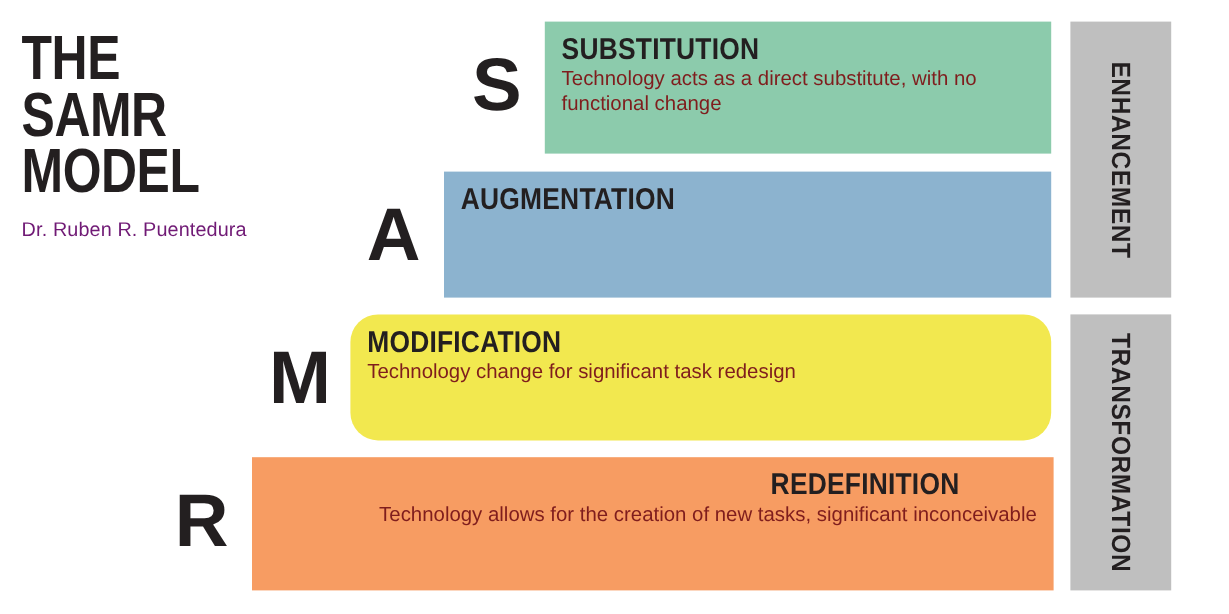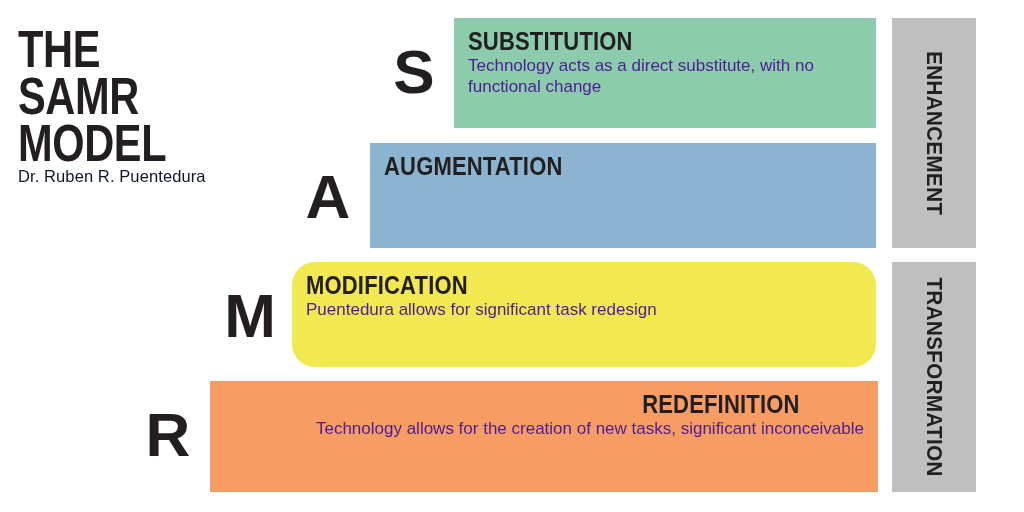--- a/index.html
+++ b/index.html
@@ -28,23 +28,23 @@
     font-weight: 700;
     font-size: 52px;
     line-height: 47px;
     letter-spacing: -0.5px;
     color: #231f20;
     transform: scaleX(0.80);
     transform-origin: left center;
     white-space: nowrap;
   }
   #author {
-    margin-top: 0;
+    margin-top: 16px;
     font-size: 16.5px;
-    color: #0f172a;
+    color: #701a75;
     letter-spacing: 0.1px;
     white-space: nowrap;
   }
 
   
   .level-letter {
     position: absolute;
     font-family: "Liberation Sans", sans-serif;
     font-weight: 700;
     font-size: 62px;
@@ -65,21 +65,21 @@
     line-height: 27px;
     color: #231f20;
     letter-spacing: 0.2px;
     transform: scaleX(0.88);
     transform-origin: left center;
     white-space: nowrap;
   }
   .level-desc {
     font-size: 17px;
     line-height: 21px;
-    color: #4c1d95;
+    color: #7f1d1d;
     max-width: 400px;
   }
 
   
   #bar-substitution { left: 454px; top: 18px;  width: 422px; height: 110px; background: #8CCBAC; }
   #bar-augmentation { left: 370px; top: 143px; width: 506px; height: 105px; background: #8CB3CF; }
   #bar-modification { left: 292px; top: 262px; width: 584px; height: 105px; background: #F2E84F; border-radius: 23px; }
   #bar-redefinition { left: 210px; top: 381px; width: 668px; height: 111px; background: #F79C62; }
 
   #letter-s { left: 382px; top: 41px;  }
@@ -131,21 +131,21 @@
 </div>
 
 <div class="level-letter" id="letter-a">A</div>
 <div class="level-bar" id="bar-augmentation" style="background: rgb(140, 179, 207);">
   <div class="level-heading">AUGMENTATION</div>
 </div>
 
 <div class="level-letter" id="letter-m">M</div>
 <div class="level-bar" id="bar-modification" style="background: rgb(242, 232, 79);">
   <div class="level-heading">MODIFICATION</div>
-  <div class="level-desc">Puentedura allows for significant task redesign</div>
+  <div class="level-desc">Technology change for significant task redesign</div>
 </div>
 
 <div class="level-letter" id="letter-r">R</div>
 <div class="level-bar" id="bar-redefinition" style="background: rgb(247, 156, 98); text-align: right;">
   <div class="level-heading">REDEFINITION</div>
   <div class="level-desc">Technology allows for the creation of new tasks, significant inconceivable</div>
 </div>
 
 <div class="category-band" id="band-enhancement" style="background: rgb(191, 191, 191);">
   <span class="category-label">ENHANCEMENT</span>

